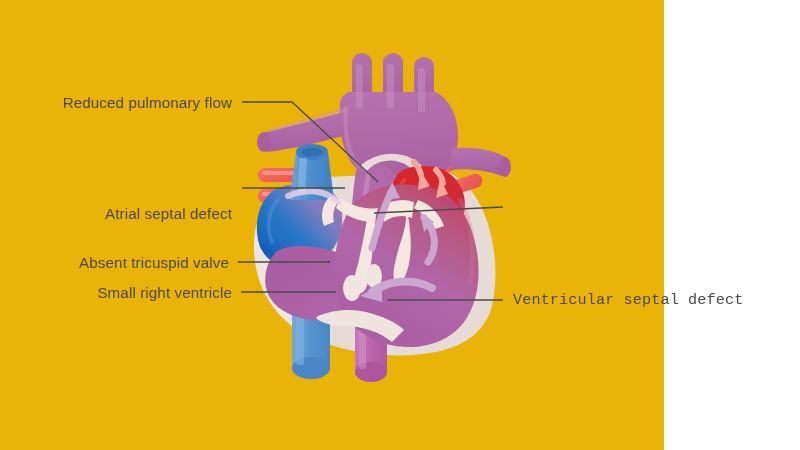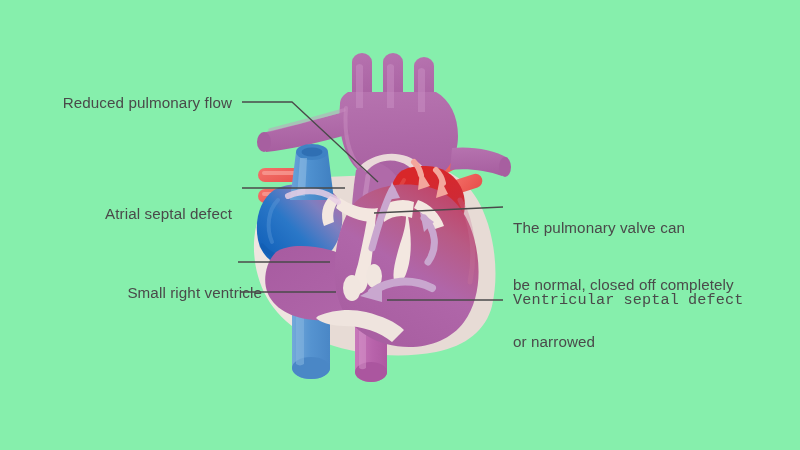--- a/index.html
+++ b/index.html
@@ -8,23 +8,23 @@
     background: #ffffff;
   }
   body {
     width: 800px;
     height: 450px;
     font-family: "Liberation Sans", sans-serif;
     overflow: hidden;
   }
   #stage {
     position: relative;
-    width: 800px;
+    width: 664px;
     height: 450px;
-    background: #86efac;
+    background: #eab308;
   }
   #diagram {
     position: absolute;
     left: 0;
     top: 0;
     width: 800px;
     height: 450px;
   }
   .label {
     position: absolute;
@@ -262,24 +262,20 @@
       <path d="M241,292 L336,292"></path>
       <path d="M503,207 L374,213"></path>
       <path d="M503,300 L387,300"></path>
     </g>
   </svg>
 
   <div class="label left-side" style="left:0px; top:93px; width:232px;">Reduced pulmonary flow</div>
 
   <div class="label left-side" style="left:0px; top:179px; width:232px;margin-top:25px;">Atrial septal defect</div>
 
-
-  <div class="label left-side" style="left:0px; top:283px; width:232px;padding-left:30px;">Small right ventricle</div>
-
-  <div class="label right-side" style="left:513px; top:180px; width:280px;">
-    <div>The pulmonary valve can</div>
-    <div>be normal, closed off completely</div>
-    <div>or narrowed</div>
-  </div>
+  <div class="label left-side" style="left:0px; top:253px; width:229px;">Absent tricuspid valve</div>
+
+  <div class="label left-side" style="left:0px; top:283px; width:232px;">Small right ventricle</div>
+
 
   <div class="label right-side" style="left:513px; top:291px; width:280px;font-family:Liberation Mono, monospace;">Ventricular septal defect</div>
 
 </div>
 
 </body></html>

